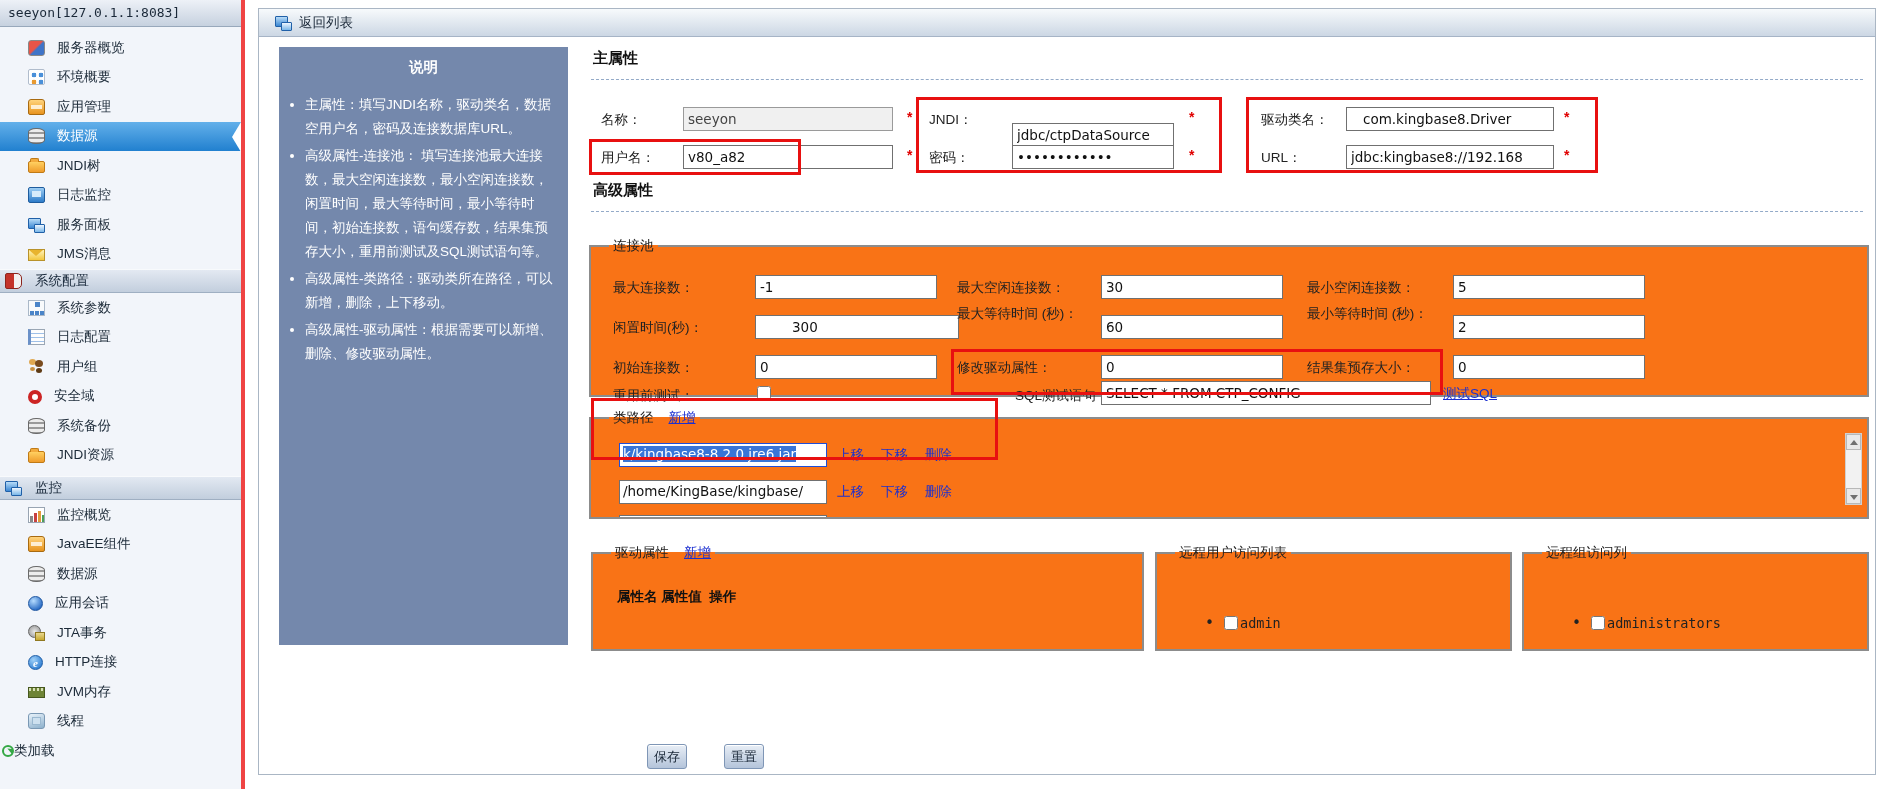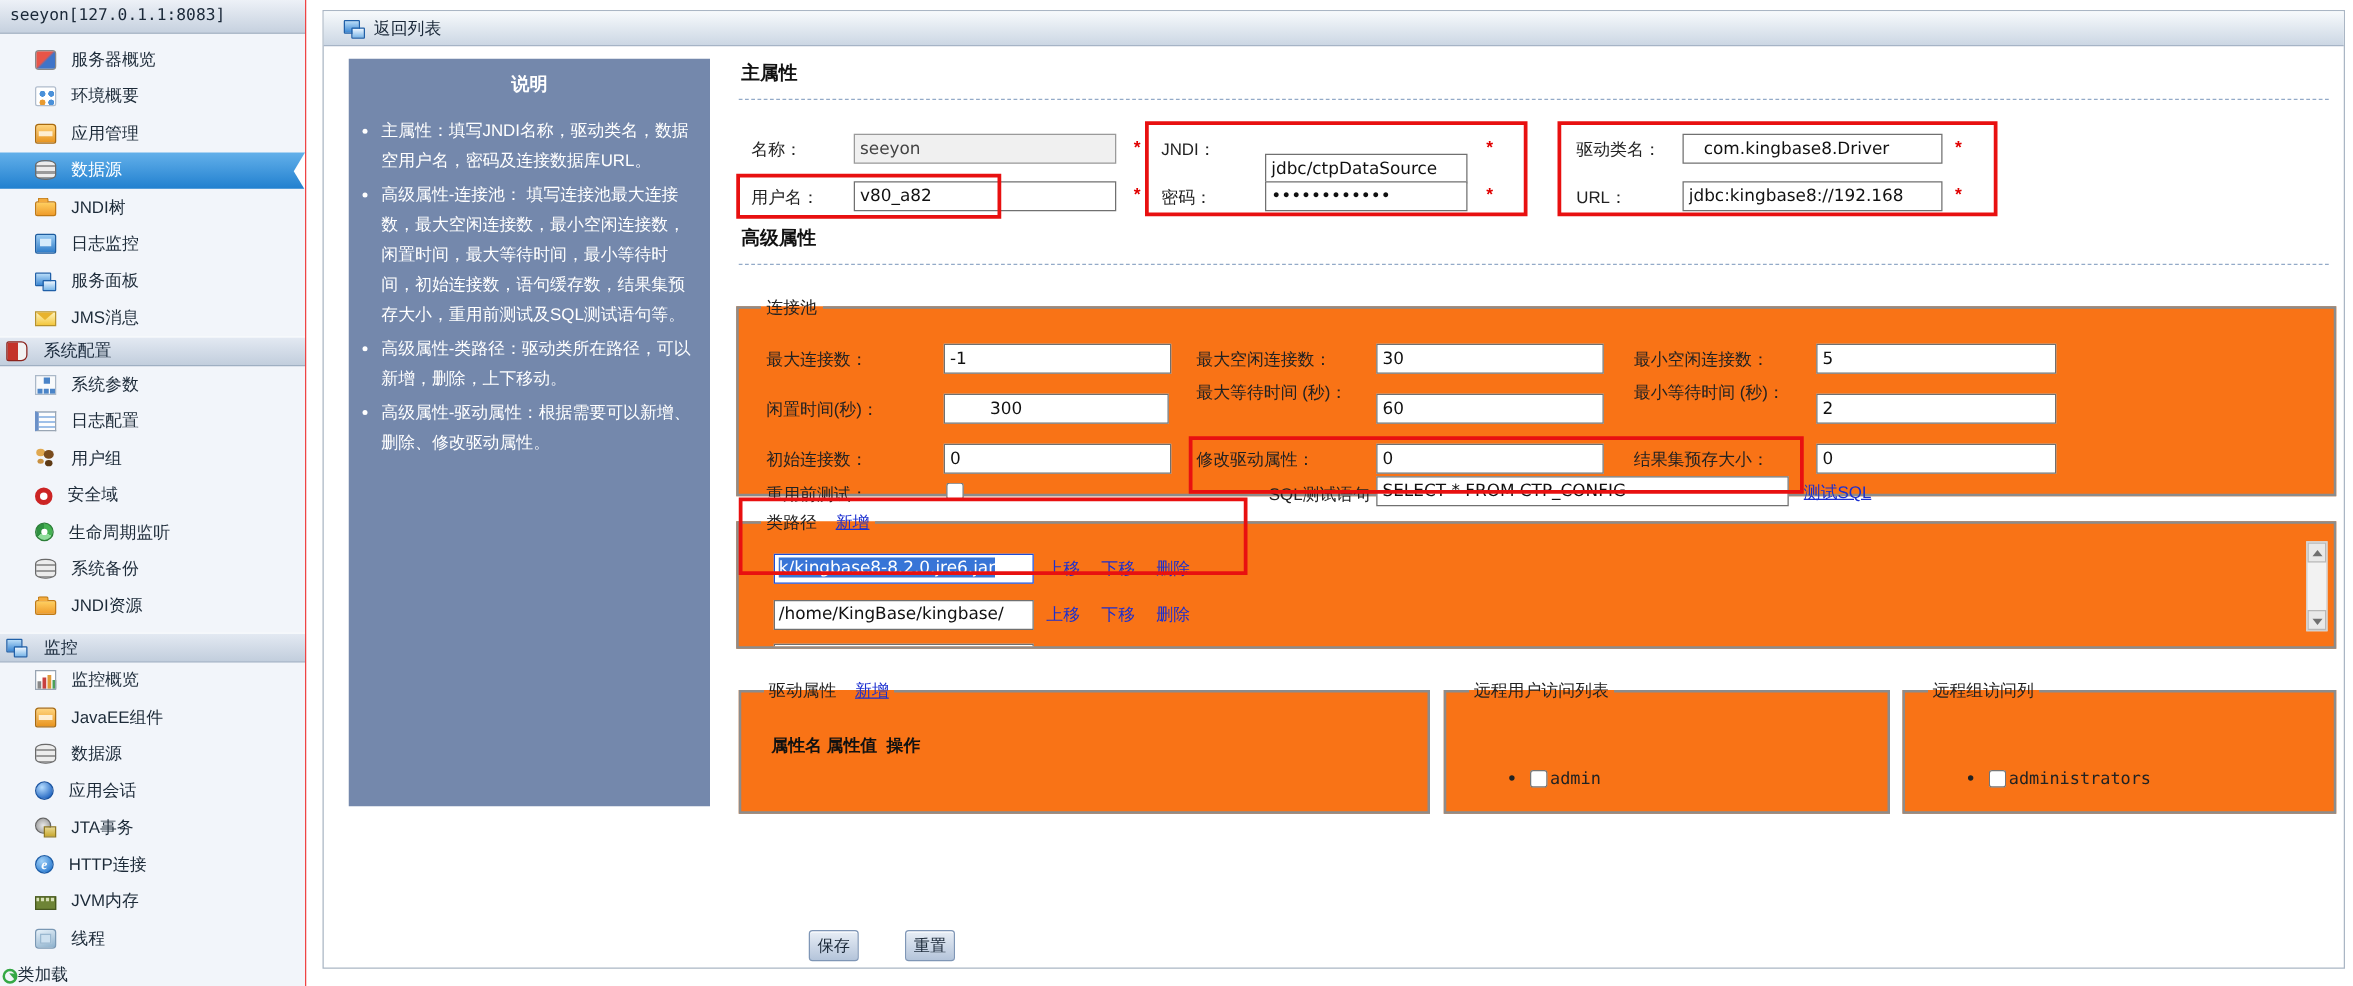--- a/index.html
+++ b/index.html
@@ -1,20 +1,20 @@
 <!DOCTYPE html>
 <html><head>
 <meta charset="utf-8">
 <style>
   *{box-sizing:border-box;margin:0;padding:0}
   html,body{background:#fff}
   body{font-family:"Liberation Sans","DejaVu Sans",sans-serif;width:1882px;height:789px;position:relative;overflow:hidden;font-size:13.5px;color:#222}
 
   
-  .sidebar{position:absolute;left:0;top:0;width:245px;height:789px;background:#f2f5fa;border-right:1px solid #ef4444}
+  .sidebar{position:absolute;left:0;top:0;width:245px;height:789px;background:#f2f5fa;border-right:4px solid #ef4444}
   .sb-header{height:27px;line-height:26px;padding-left:8px;background:linear-gradient(#edf1f7,#c6d1df);border-bottom:1px solid #98a8bb;font-family:"DejaVu Sans Mono",monospace;font-size:13px;color:#1a2838;white-space:nowrap}
   .sb-menu{padding-top:6px}
   .s-item{height:29.5px;display:flex;align-items:center;position:relative;cursor:pointer}
   .s-label{font-size:13.5px;color:#1c2a38;white-space:nowrap}
   .s-item.selected{background:linear-gradient(#63b0ea,#2180cf)}
   .s-item.selected .s-label{color:#fff}
   .s-item.selected::after{content:"";position:absolute;right:0;top:0;border-top:15px solid transparent;border-bottom:15px solid transparent;border-right:9px solid #fff}
   .s-section{height:24px;display:flex;align-items:center;background:linear-gradient(#e3e9f2,#c2cedd);border-top:1px solid #f8fafc;border-bottom:1px solid #9fafc2;cursor:pointer}
   .s-section.m2{margin-top:6px}
   .s-section .s-label{color:#18283a}
@@ -157,24 +157,20 @@
       </div>
     <div class="s-item">
         <span class="ic mi ic-users"></span>
         <span class="s-label">用户组</span>
       </div>
     <div class="s-item">
         <span class="ic mi ic-ring"></span>
         <span class="s-label">安全域</span>
       </div>
     <div class="s-item">
-        <span class="ic mi ic-life"></span>
-        <span class="s-label">生命周期监听</span>
-      </div>
-    <div class="s-item">
         <span class="ic mi ic-db"></span>
         <span class="s-label">系统备份</span>
       </div>
     <div class="s-item">
         <span class="ic mi ic-folder"></span>
         <span class="s-label">JNDI资源</span>
       </div>
     <div class="s-section m2">
         <span class="ic si ic-panel"></span>
         <span class="s-label">监控</span>
@@ -273,21 +269,21 @@
     <legend>连接池</legend>
 
     <span class="flabel" style="left:22px;top:24px">最大连接数：</span>
     <input class="tx" style="left: 164px; top: 20px; width: 182px;" value="-1">
     <span class="flabel" style="left:366px;top:24px">最大空闲连接数：</span>
     <input class="tx" style="left: 510px; top: 20px; width: 182px;" value="30">
     <span class="flabel" style="left:716px;top:24px">最小空闲连接数：</span>
     <input class="tx" style="left: 862px; top: 20px; width: 192px;" value="5">
 
     <span class="flabel" style="left:22px;top:64px">闲置时间(秒)：</span>
-    <input class="tx" style="left: 164px; top: 60px; width: 180px; padding-left: 36px;" value="300">
+    <input class="tx" style="left: 164px; top: 60px; width: 204px; padding-left: 36px;" value="300">
     <span class="flabel fl-wrap" style="left:366px;top:50px">最大等待时间 (秒)：</span>
     <input class="tx" style="left: 510px; top: 60px; width: 182px;" value="60">
     <span class="flabel fl-wrap" style="left:716px;top:50px">最小等待时间 (秒)：</span>
     <input class="tx" style="left: 862px; top: 60px; width: 192px;" value="2">
 
     <span class="flabel" style="left:22px;top:104px">初始连接数：</span>
     <input class="tx" style="left: 164px; top: 100px; width: 182px;" value="0">
     <span class="flabel" style="left:366px;top:104px">修改驱动属性：</span>
     <input class="tx" style="left: 510px; top: 100px; width: 182px;" value="0">
     <span class="flabel" style="left:716px;top:104px">结果集预存大小：</span>

